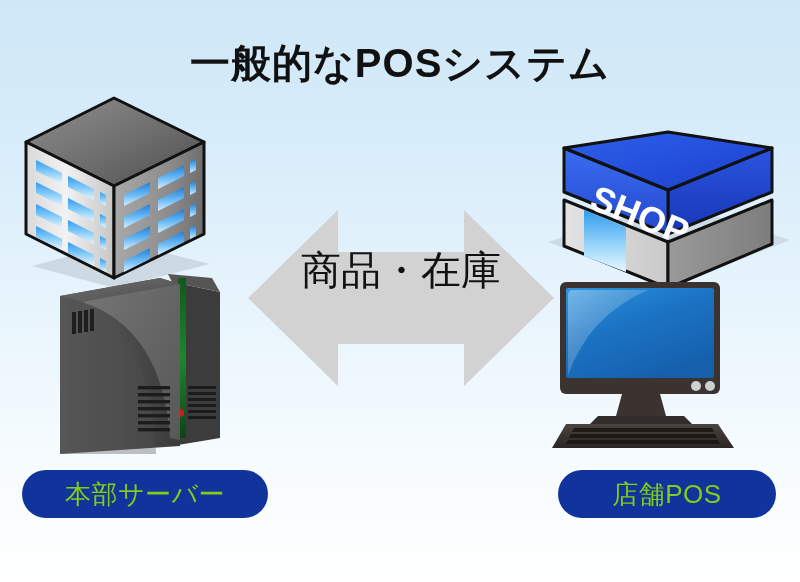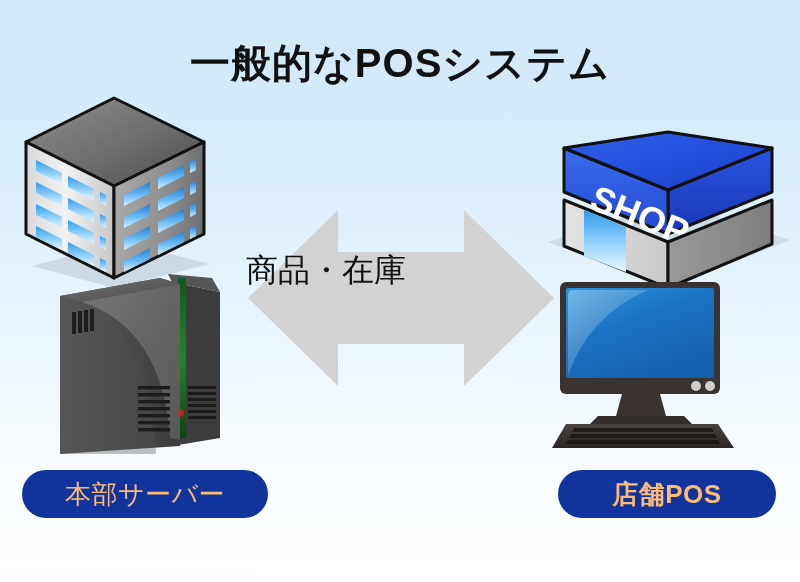--- a/index.html
+++ b/index.html
@@ -45,44 +45,44 @@
   .arrow-svg {
     position: absolute;
     left: 0;
     top: 0;
   }
   .arrow-text {
     position: absolute;
     left: 0;
     top: 43px;
     width: 310px;
-    text-align: left;
+    text-align: center;
     color: #111111;
-    font-size: 32px;
+    font-size: 40px;
     line-height: 39px;
     font-weight: normal;
     white-space: nowrap;
   }
 
   
   .pill {
     position: absolute;
     height: 48px;
     border-radius: 26px;
     background: #11349c;
-    color: #fdba74;
+    color: #84cc16;
     font-size: 26px;
     display: flex;
     align-items: center;
     justify-content: center;
     letter-spacing: 0.5px;
     white-space: nowrap;
   }
   #pill-left  { left: 22px;  top: 470px; width: 246px; }
-  #pill-right { left: 558px; top: 470px; width: 218px; font-weight: bold; }
+  #pill-right { left: 558px; top: 470px; width: 218px; }
 
   
   .illus { position: absolute; }
   #building-illus { left: 14px;  top: 88px;  width: 210px; height: 200px; }
   #server-illus   { left: 52px;  top: 268px; width: 175px; height: 190px; }
   #shop-illus     { left: 540px; top: 130px; width: 256px; height: 165px; }
   #pos-illus      { left: 548px; top: 276px; width: 200px; height: 175px; }
 </style>
 </head>
 <body>

